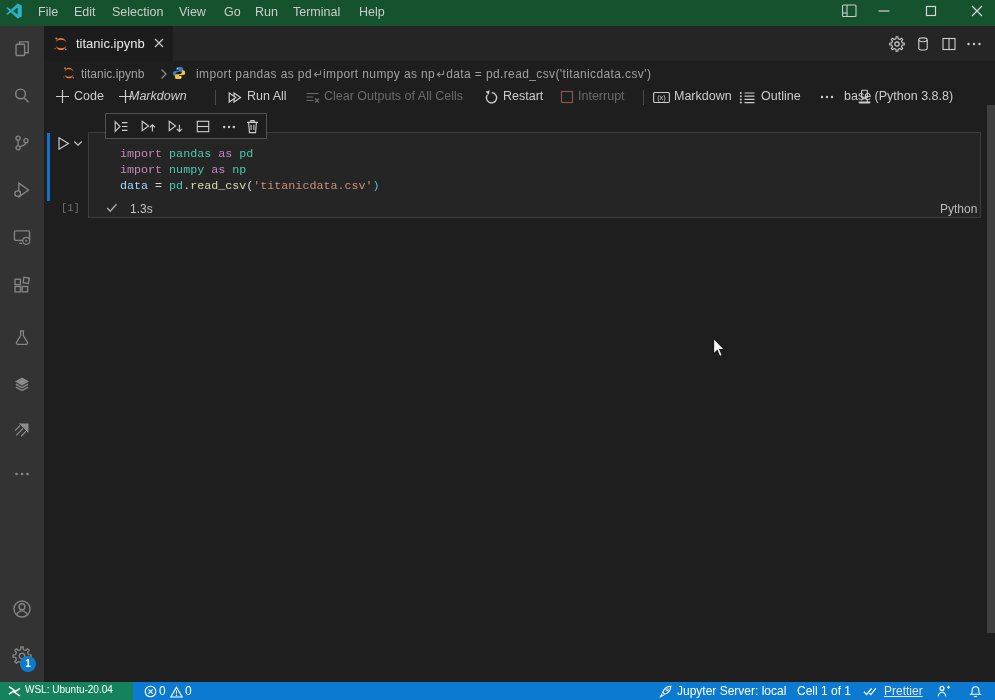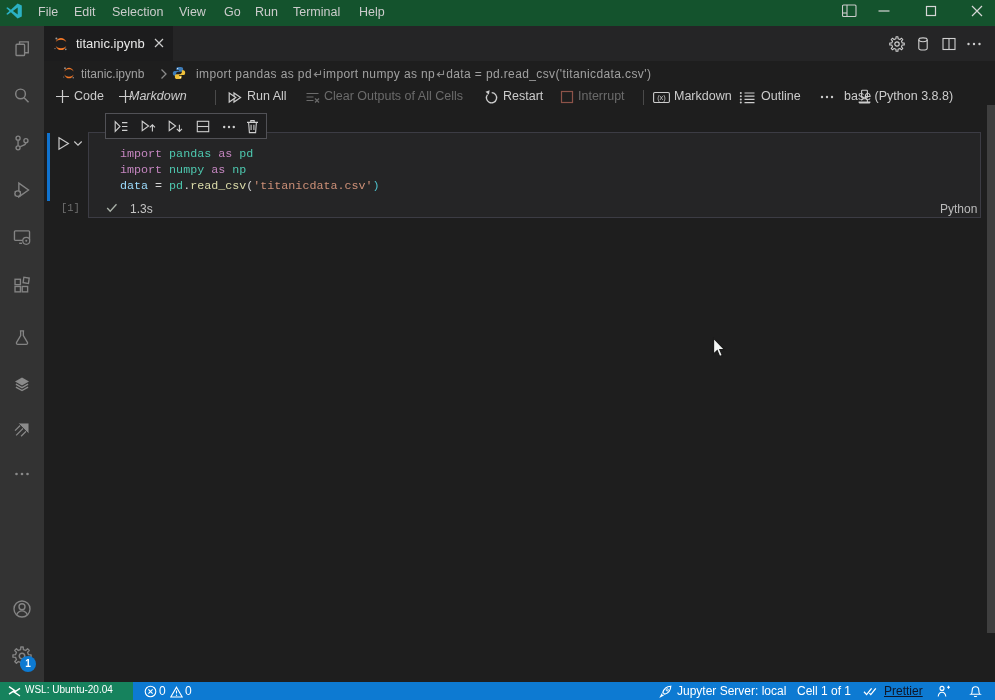--- a/index.html
+++ b/index.html
@@ -275,21 +275,21 @@
   <div class="abs" style="left:943px;top:-6px;width:8px;height:528px;background:#3f3f3f;"></div>
 </div>
 
 <div class="abs" id="statusbar" style="left:0;top:682px;width:995px;height:18px;background:#0d7ad2;">
   <div class="abs" style="left:0;top:0;width:133px;height:18px;background:#16825d;"></div>
   <span class="abs" style="left:25px;top:2px;color:#ffffff;font-size:10px;">WSL: Ubuntu-20.04</span>
   <span class="abs" style="left:159px;top:2px;color:#ffffff;font-size:12px;">0</span>
   <span class="abs" style="left:185px;top:2px;color:#ffffff;font-size:12px;">0</span>
   <span class="abs" style="left:677px;top:2px;color:#ffffff;font-size:12px;">Jupyter Server: local</span>
   <span class="abs" style="left:797px;top:2px;color:#ffffff;font-size:12px;">Cell 1 of 1</span>
-  <span class="abs" style="left:884px;top:2px;color:#0f172a;font-size:12px;text-decoration:underline;">Prettier</span>
+  <span class="abs" style="left:884px;top:2px;color:#e5e5e5;font-size:12px;text-decoration:underline;">Prettier</span>
   <svg class="abs" style="left:8px;top:3px" width="13" height="13" viewBox="0 0 13 13">
       <path d="M1.0 1.6 L6.6 5.4 L1.0 9.2 M12.0 3.4 L6.4 7.2 L12.0 11.0" fill="none" stroke="#ffffff" stroke-width="1.4"></path>
     </svg>
   <svg class="abs" style="left:144px;top:3px" width="13" height="13" viewBox="0 0 13 13">
       <circle cx="6.5" cy="6.5" r="5.3" fill="none" stroke="#ffffff" stroke-width="1.1"></circle>
       <path d="M4.4 4.4 L8.6 8.6 M8.6 4.4 L4.4 8.6" stroke="#ffffff" stroke-width="1.1"></path>
     </svg>
   <svg class="abs" style="left:170px;top:3.5px" width="13" height="12" viewBox="0 0 13 12">
       <path d="M6.5 1.2 L12.2 11 H0.8 Z" fill="none" stroke="#ffffff" stroke-width="1.1"></path>
       <path d="M6.5 4.5 V7.5" stroke="#ffffff" stroke-width="1.1"></path>

